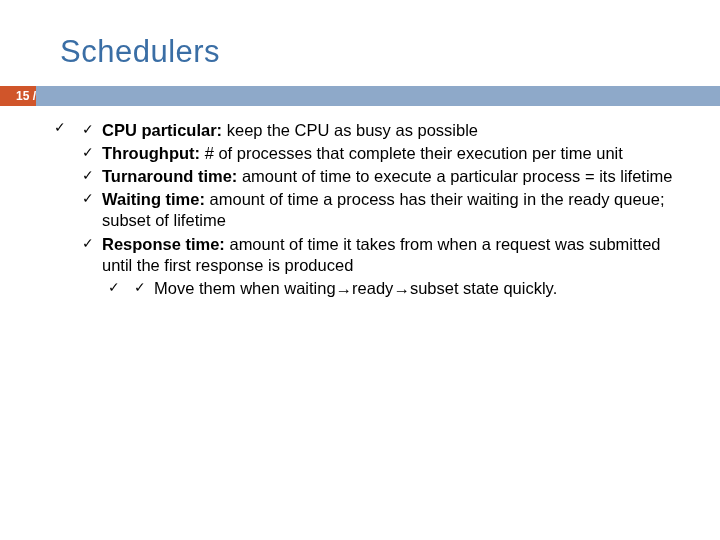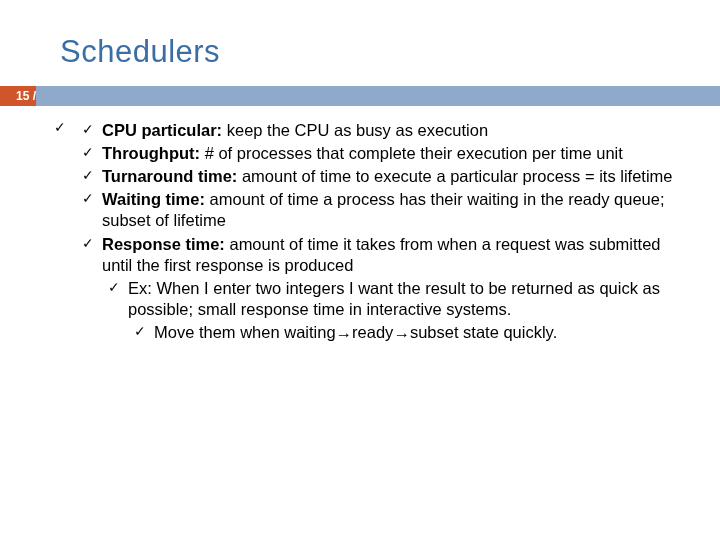--- a/index.html
+++ b/index.html
@@ -83,21 +83,21 @@
   <div class="pagebox">15 / 38</div>
 
   <div class="content">
 
     <div class="l1">
       <span class="chk">✓</span>
     </div>
 
     <div class="l2">
       <span class="chk">✓</span>
-      <b>CPU particular: </b><span>keep the CPU as busy as execution</span>
+      <b>CPU particular: </b><span>keep the CPU as busy as possible</span>
     </div>
 
     <div class="l2">
       <span class="chk">✓</span>
       <b>Throughput: </b><span># of processes that complete their execution per time unit</span>
     </div>
 
     <div class="l2">
       <span class="chk">✓</span>
       <b>Turnaround time: </b><span>amount of time to execute a particular process = its lifetime</span>
@@ -108,21 +108,20 @@
       <b>Waiting time: </b><span>amount of time a process has their waiting in the ready queue; subset of lifetime</span>
     </div>
 
     <div class="l2">
       <span class="chk">✓</span>
       <b>Response time: </b><span>amount of time it takes from when a request was submitted until the first response is produced</span>
     </div>
 
     <div class="l3">
       <span class="chk">✓</span>
-      <span>Ex: When I enter two integers I want the result to be returned as quick as possible; small response time in interactive systems.</span>
     </div>
 
     <div class="l4">
       <span class="chk">✓</span>
       <span>Move them when waiting</span><span class="arrow">→</span><span>ready</span><span class="arrow">→</span><span>subset state quickly.</span>
     </div>
 
   </div>
 </div>
 

